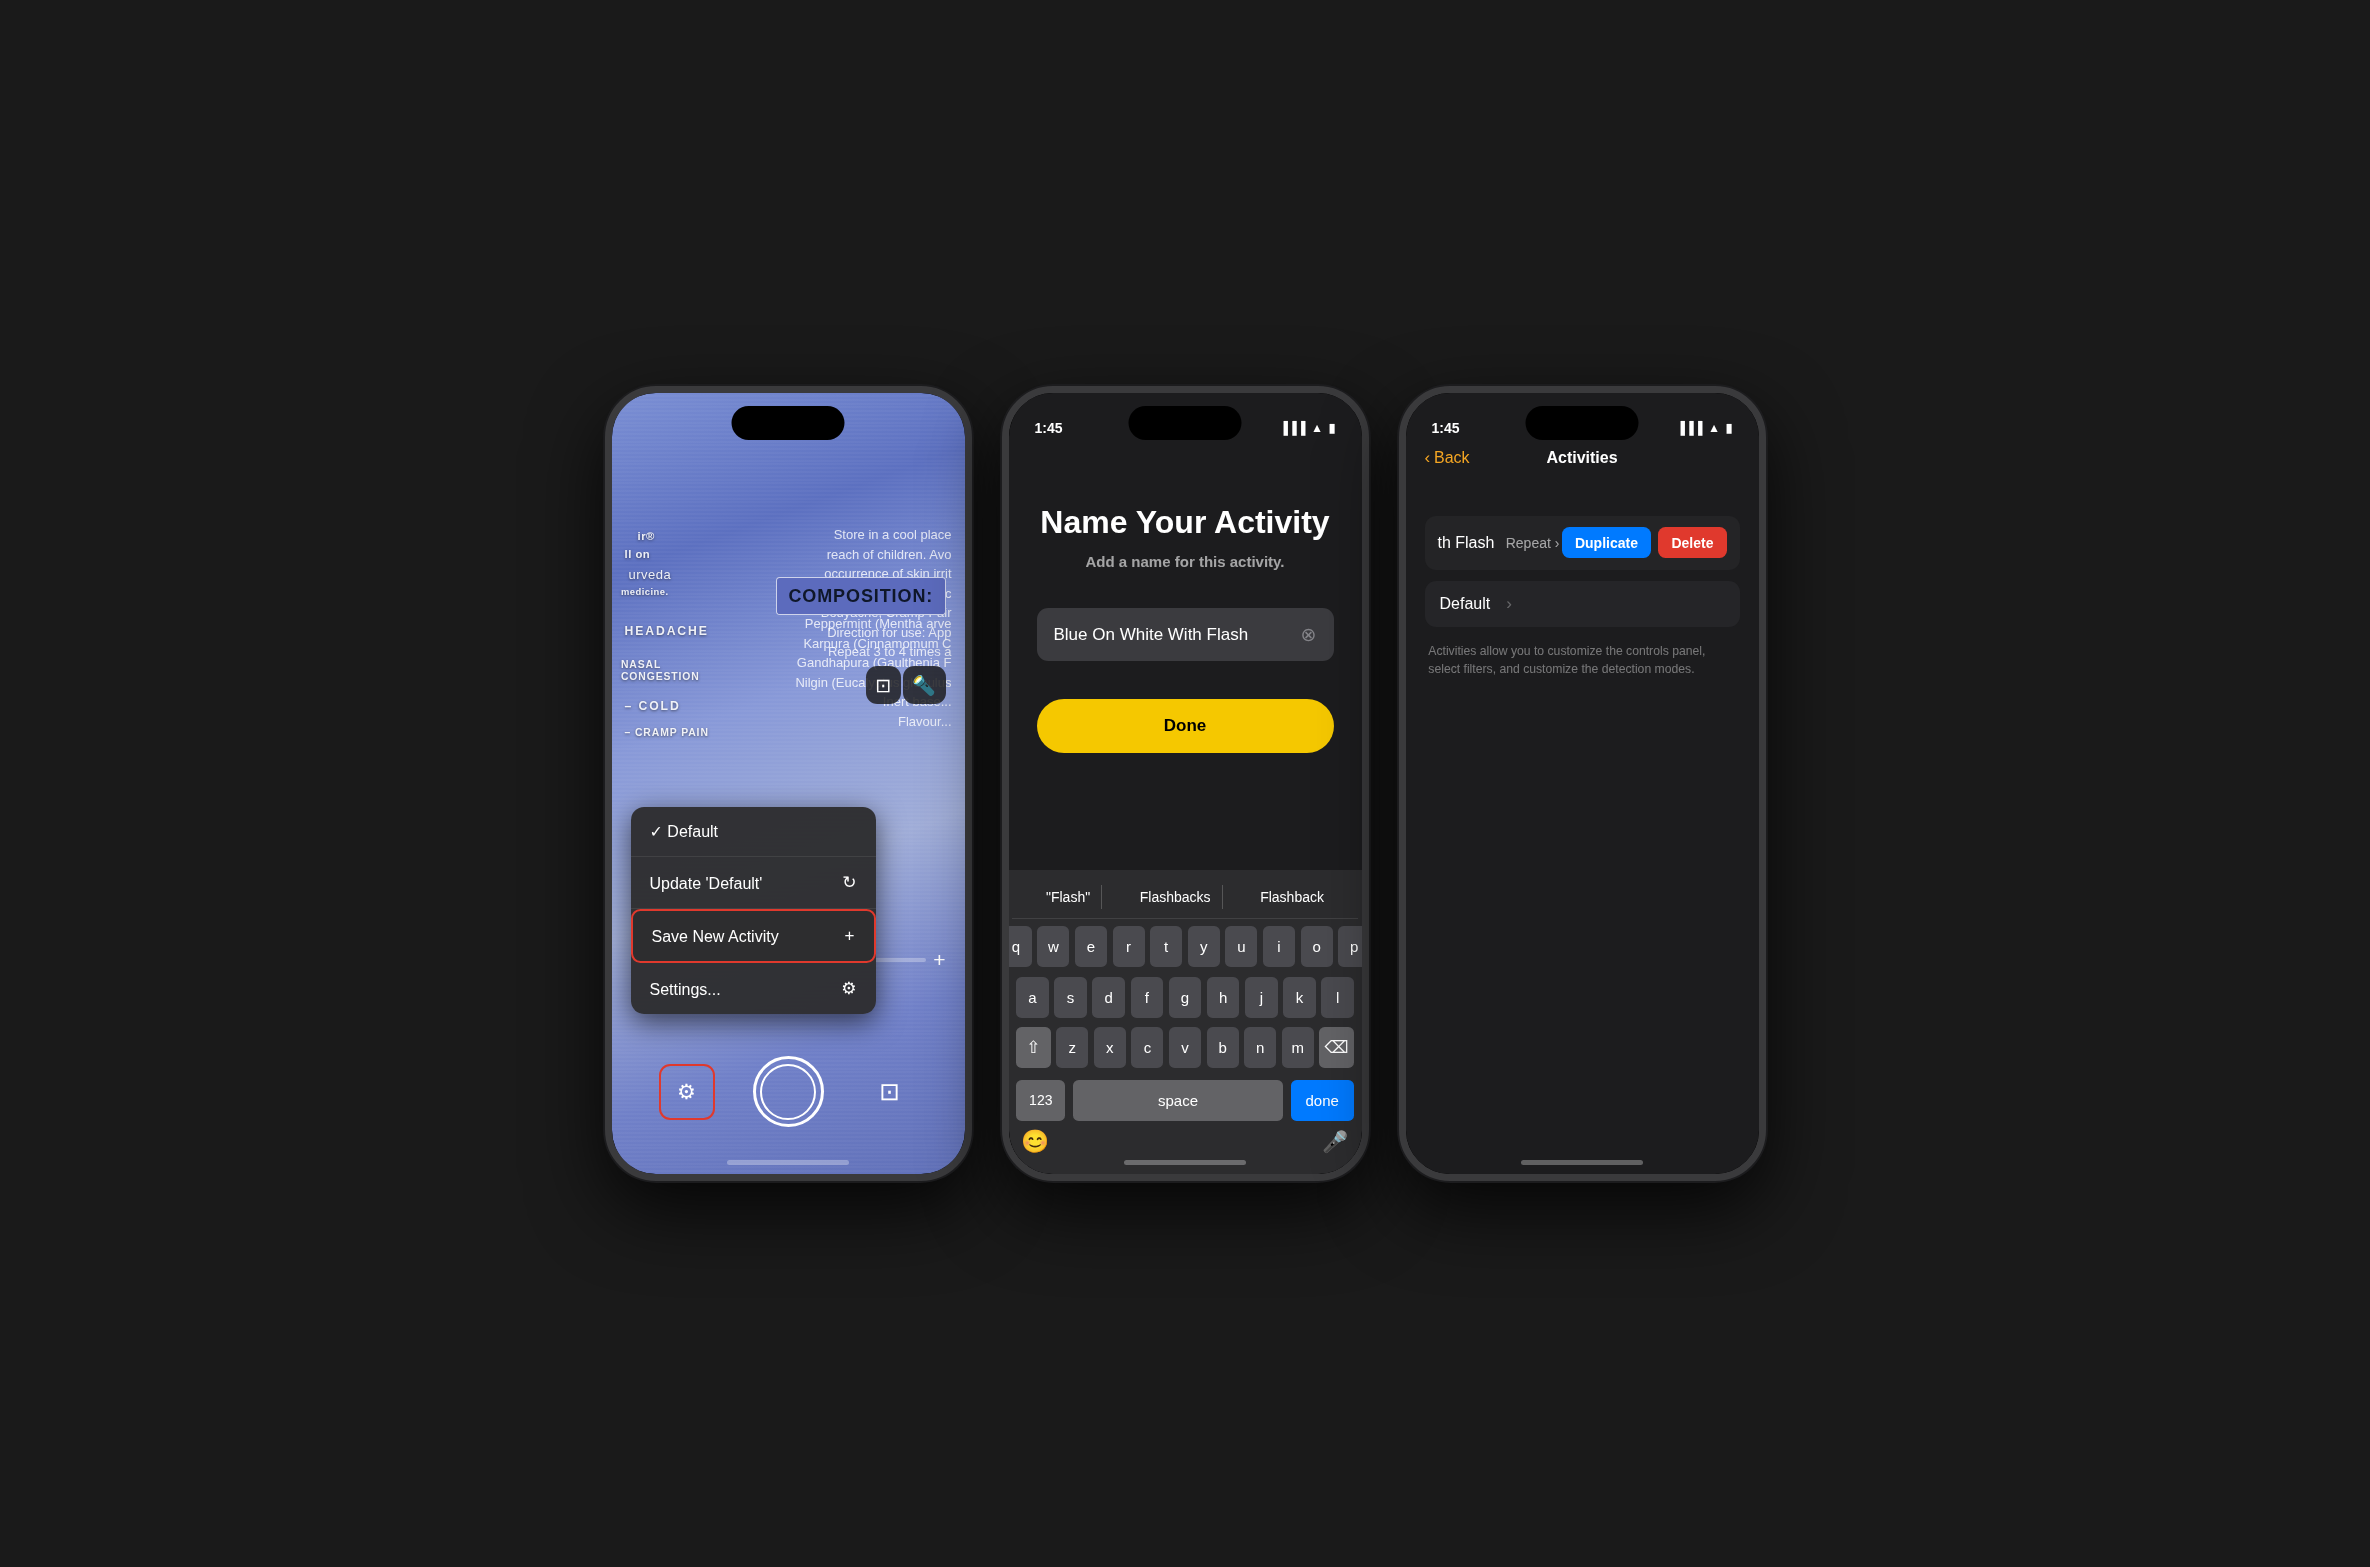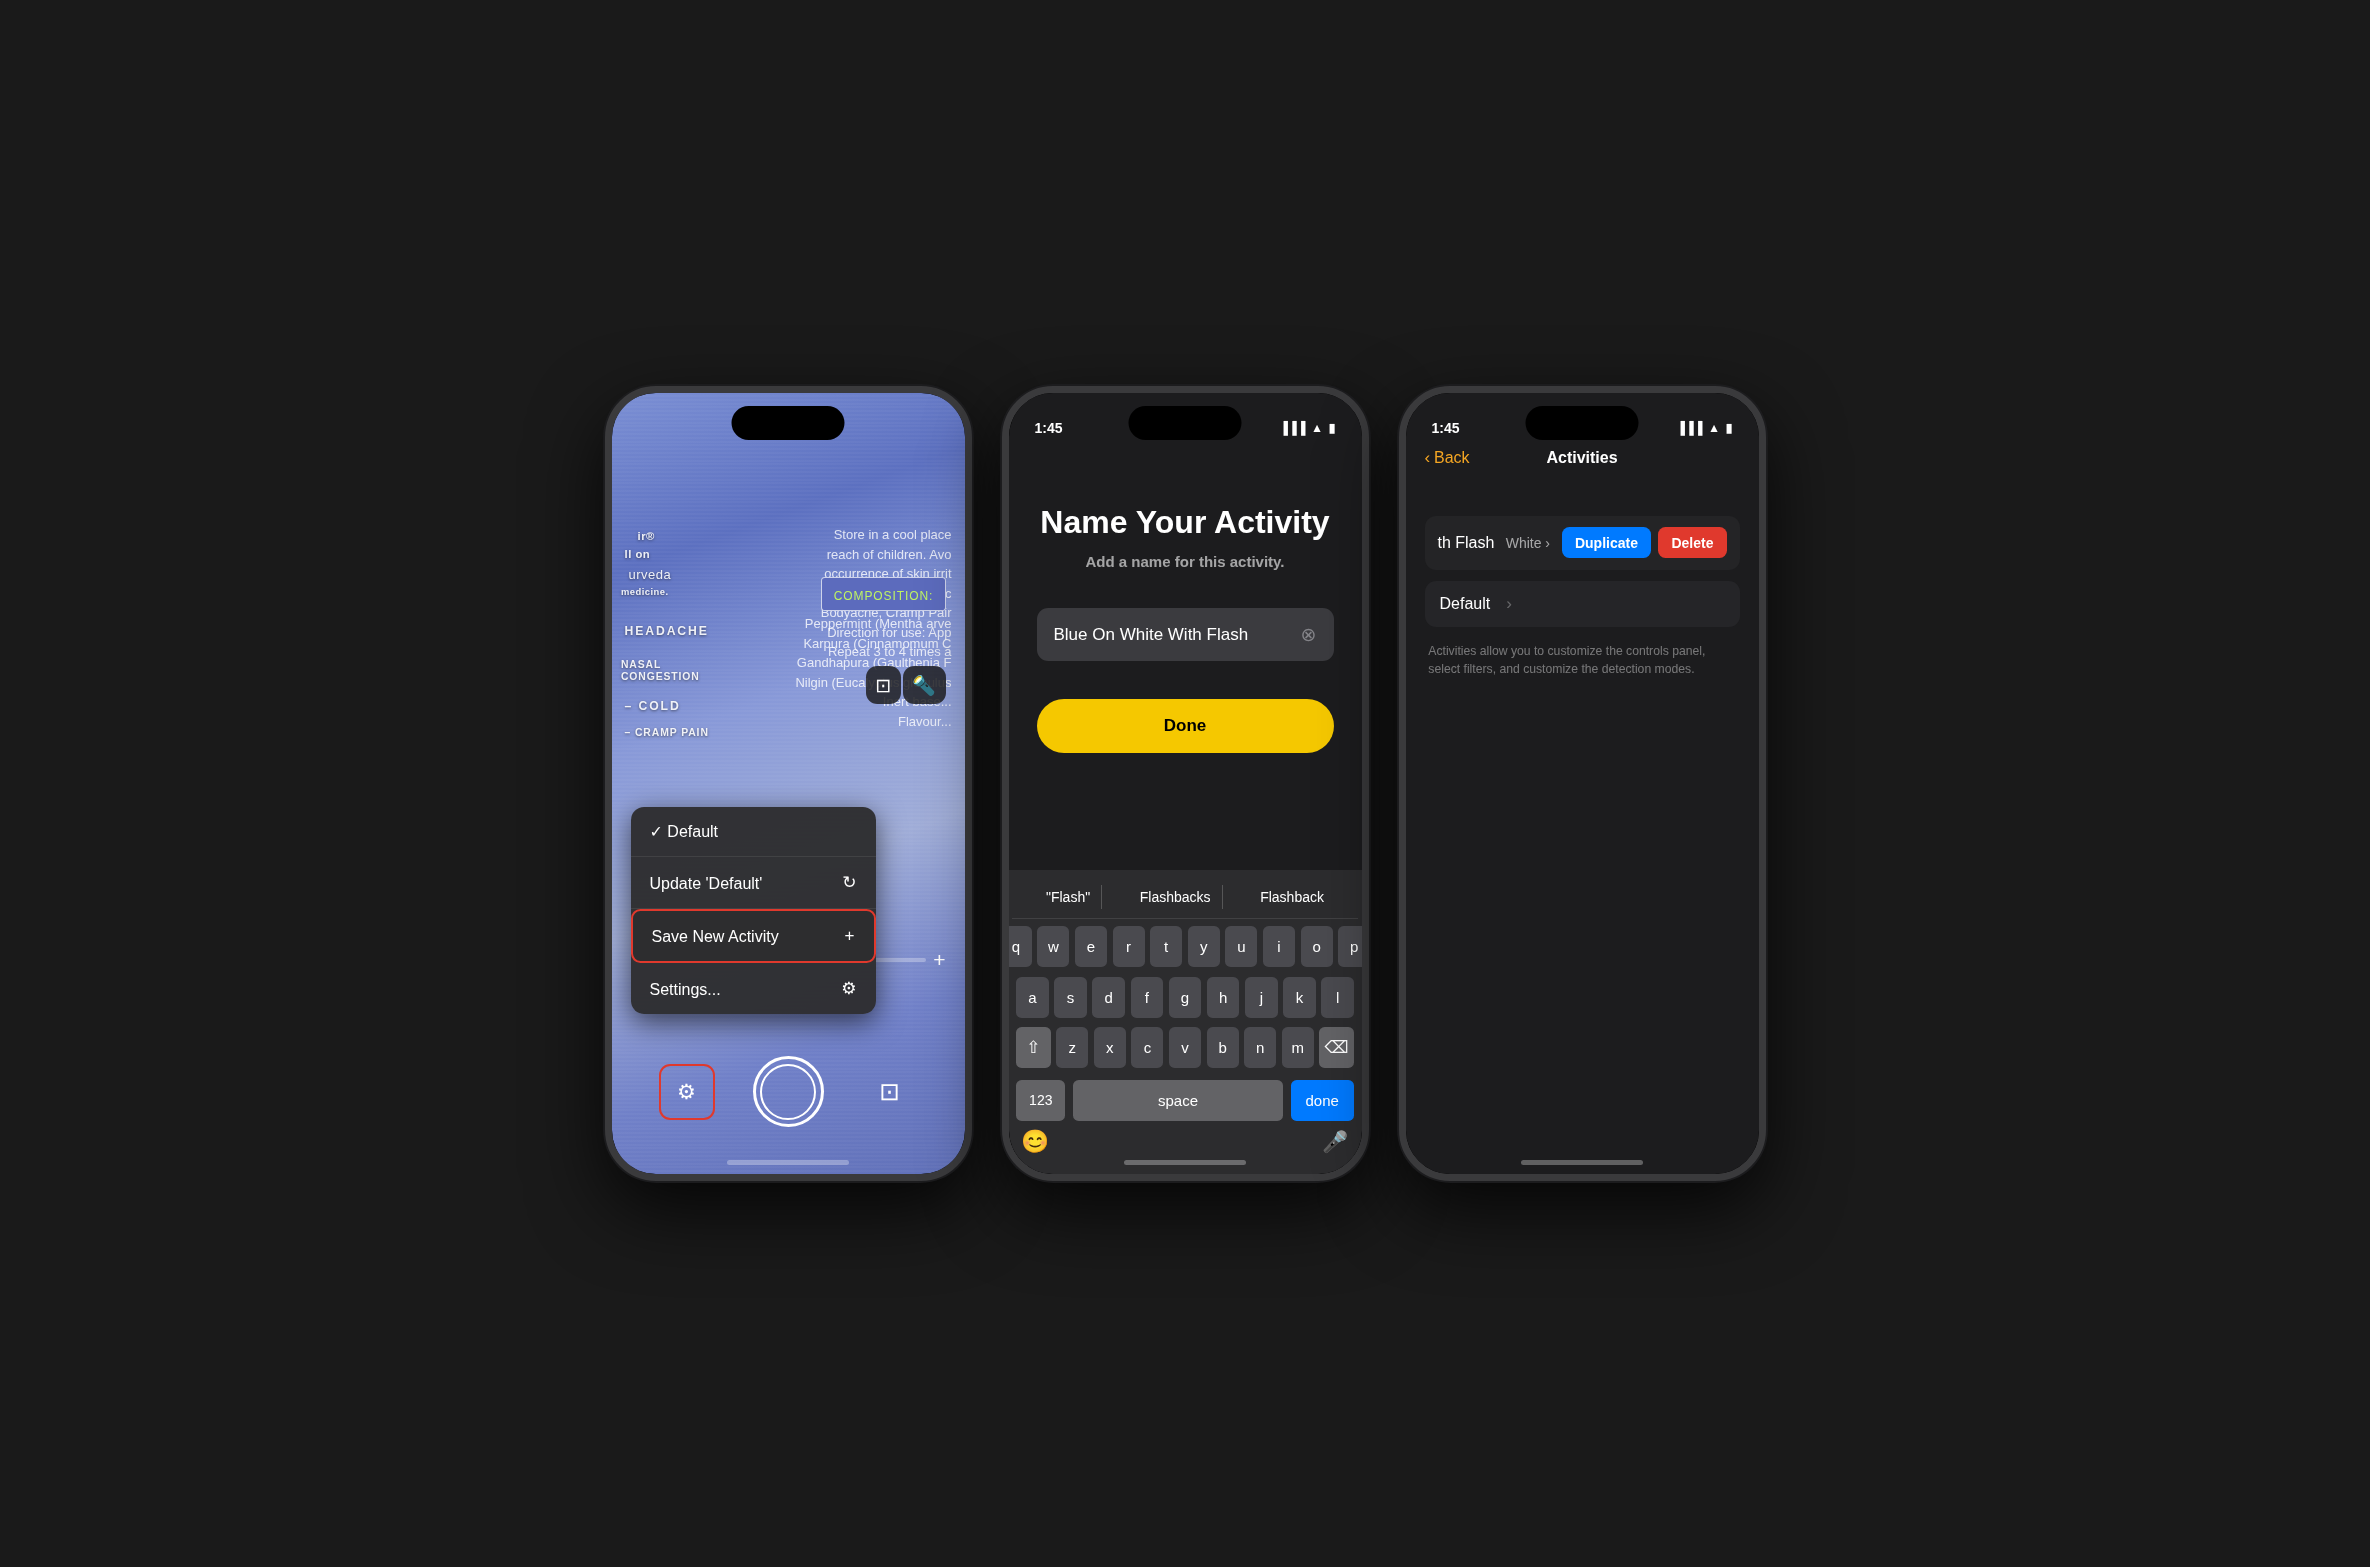--- a/index.html
+++ b/index.html
@@ -110,23 +110,23 @@
       position: absolute;
       top: 184px;
       right: 19px;
       background: #5c6bbd;
       border: 1.9px solid rgba(255,255,255,0.7);
       padding: 7.5px 11.3px;
       border-radius: 3.8px;
     }
 
     .composition-box span {
-      color: #bef264;
-      font-size: 12px;
-      font-weight: 400;
+      color: #0f172a;
+      font-size: 18px;
+      font-weight: 700;
       letter-spacing: 0.9px;
     }
 
     .small-text {
       position: absolute;
       color: rgba(255,255,255,0.8);
       font-size: 13px;
       line-height: 1.5;
     }
 
@@ -766,21 +766,21 @@
     </div>
 
     <div class="activities-body">
 
       <div style="margin-bottom:11.3px;">
 
         <div style="display:flex;align-items:center;justify-content:space-between;background:rgba(44,44,46,0.5);border-radius:11.3px;padding:11.3px 13px;margin-bottom:3.8px;">
           <div style="display:flex;align-items:center;gap:11.3px;">
             <span class="activity-name">th Flash</span>
             <span class="activity-status">
-              <span>White</span>
+              <span>Repeat</span>
               <span>›</span>
             </span>
           </div>
           <div class="activity-actions">
             <div class="btn-duplicate">Duplicate</div>
             <div class="btn-delete">Delete</div>
           </div>
         </div>
       </div>
 

